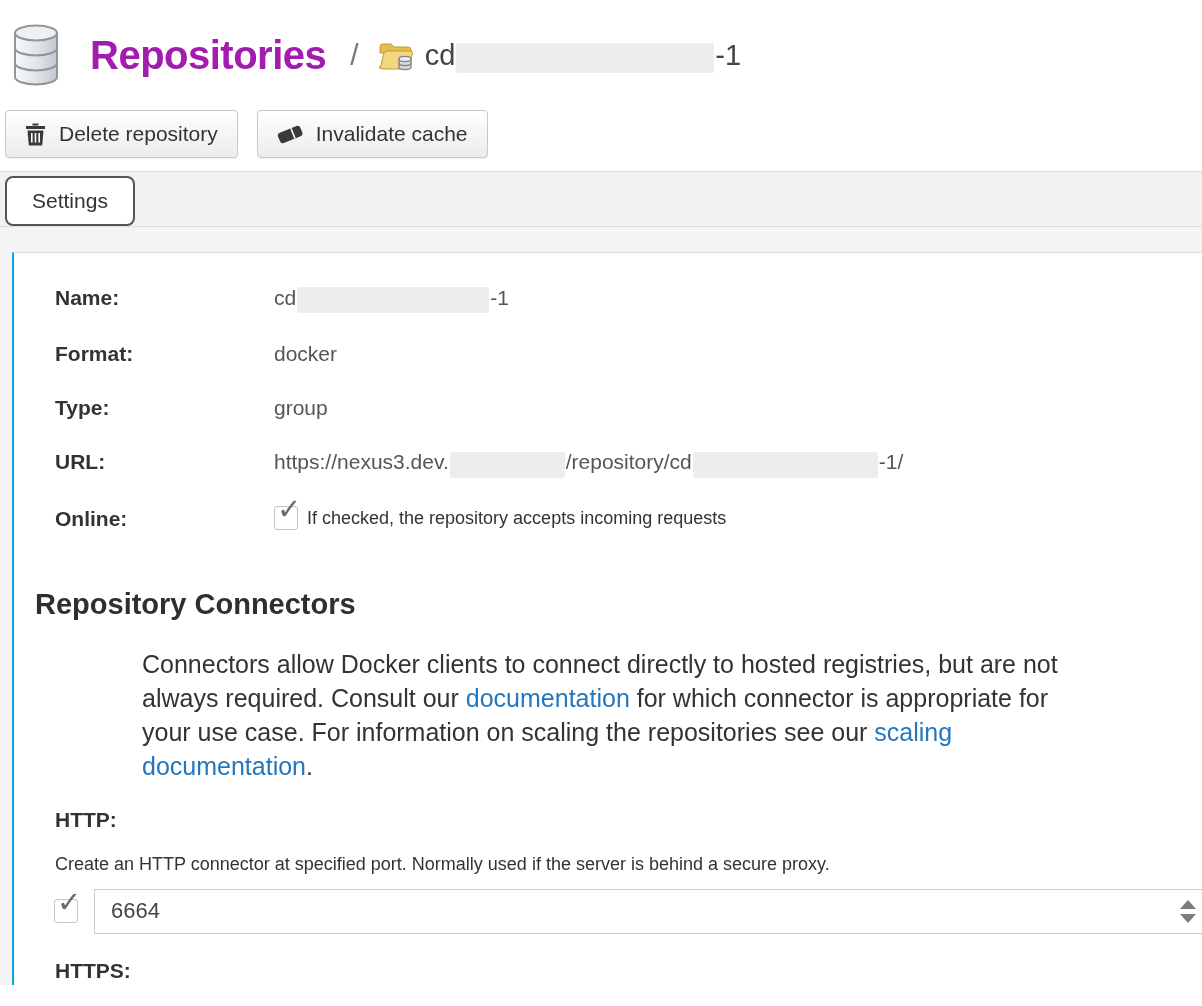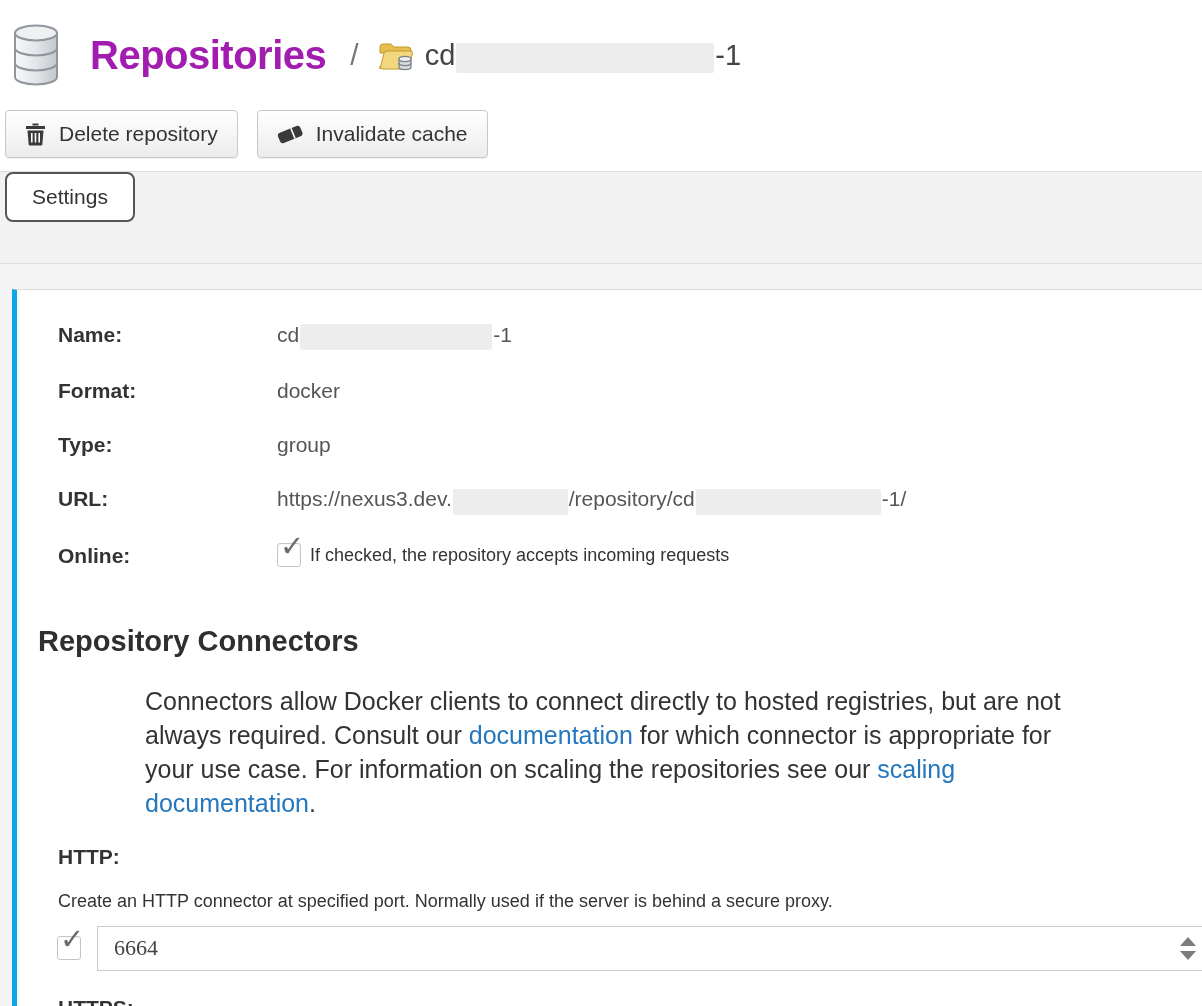--- a/index.html
+++ b/index.html
@@ -73,26 +73,26 @@
     background: linear-gradient(#ffffff, #ececec);
     border: 1px solid #c8c8c8;
     border-radius: 4px;
     box-shadow: 0 1px 1px rgba(0,0,0,0.06);
     cursor: pointer;
   }
   .btn svg { flex: none; }
 
   
   .tabbar {
-    height: 93px;
+    height: 56px;
     background: #f2f2f2;
     border-top: 1px solid #dddddd;
     border-bottom: 1px solid #dddddd;
     display: flex;
-    align-items: flex-start;
+    align-items: flex-end;
     padding-left: 5px;
   }
   .tab {
     background: #ffffff;
     border: 2px solid #555;
     border-radius: 8px;
     padding: 11px 25px;
     font-size: 21px;
     color: #333;
     cursor: pointer;
@@ -101,21 +101,21 @@
   
   .content {
     height: 758px;
     background: #f4f4f4;
     padding: 25px 0 0 12px;
   }
   .panel {
     height: 100%;
     background: #ffffff;
     border-top: 1px solid #ddd;
-    border-left: 5px solid #0ea5e9;
+    border-left: 2px solid #0ea5e9;
     padding: 32px 0 0 41px;
     position: relative;
   }
 
   .form-row { display: flex; margin-bottom: 28px; font-size: 21px; line-height: 26px; }
   .form-label { width: 219px; font-weight: bold; color: #333; flex: none; }
   .form-value { color: #555; }
 
   
   .checkbox {
@@ -166,21 +166,21 @@
   }
   .port-field-wrap { position: relative; flex: 1; margin-left: 16px; }
   .port-input {
     width: 100%;
     height: 45px;
     border: 1px solid #cbcbcb;
     border-right: none;
     padding: 0 40px 0 16px;
     font-size: 22px;
     color: #444;
-    font-family: Liberation Serif, serif;
+    font-family: Liberation Sans, sans-serif;
     background: #fff;
     outline: none;
   }
   .spinner {
     position: absolute;
     right: 6px; top: 0;
     height: 45px;
     display: flex;
     flex-direction: column;
     justify-content: center;

